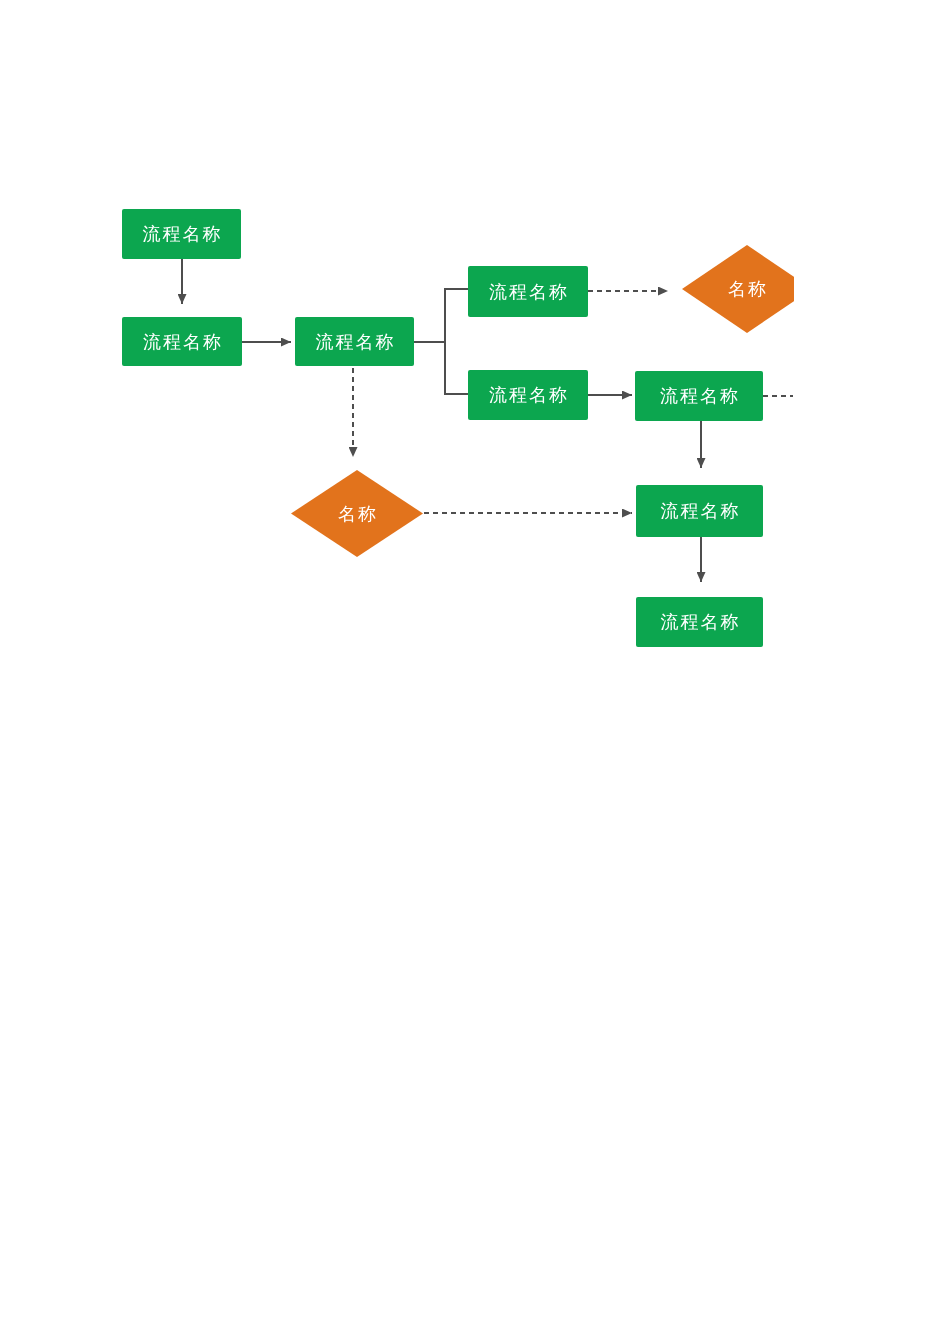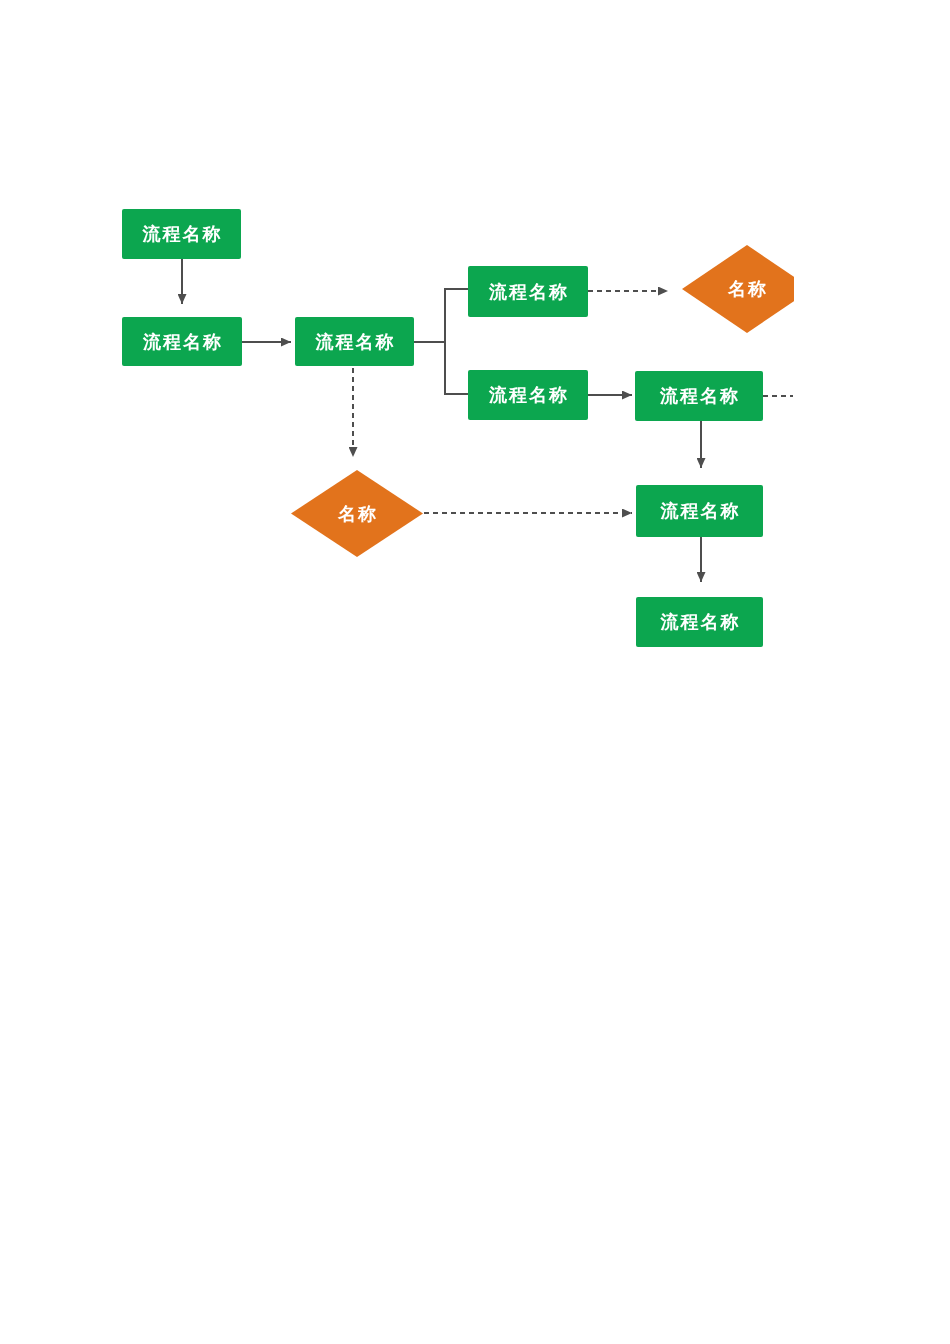--- a/index.html
+++ b/index.html
@@ -39,21 +39,20 @@
     clip-path: polygon(50% 0, 100% 50%, 50% 100%, 0 50%);
   }
   .node-label {
     color: var(--label-color, #ffffff);
     font-size: 18px;
     letter-spacing: 2px;
     text-indent: 2px;
     white-space: nowrap;
     line-height: 1;
     user-select: none;
-    font-weight: bold;
   }
   .page-edge-mask {
     position: absolute;
     top: 0;
     left: 794px;
     width: 156px;
     height: 1344px;
     background: var(--page-background, #ffffff);
     z-index: 5;
   }

